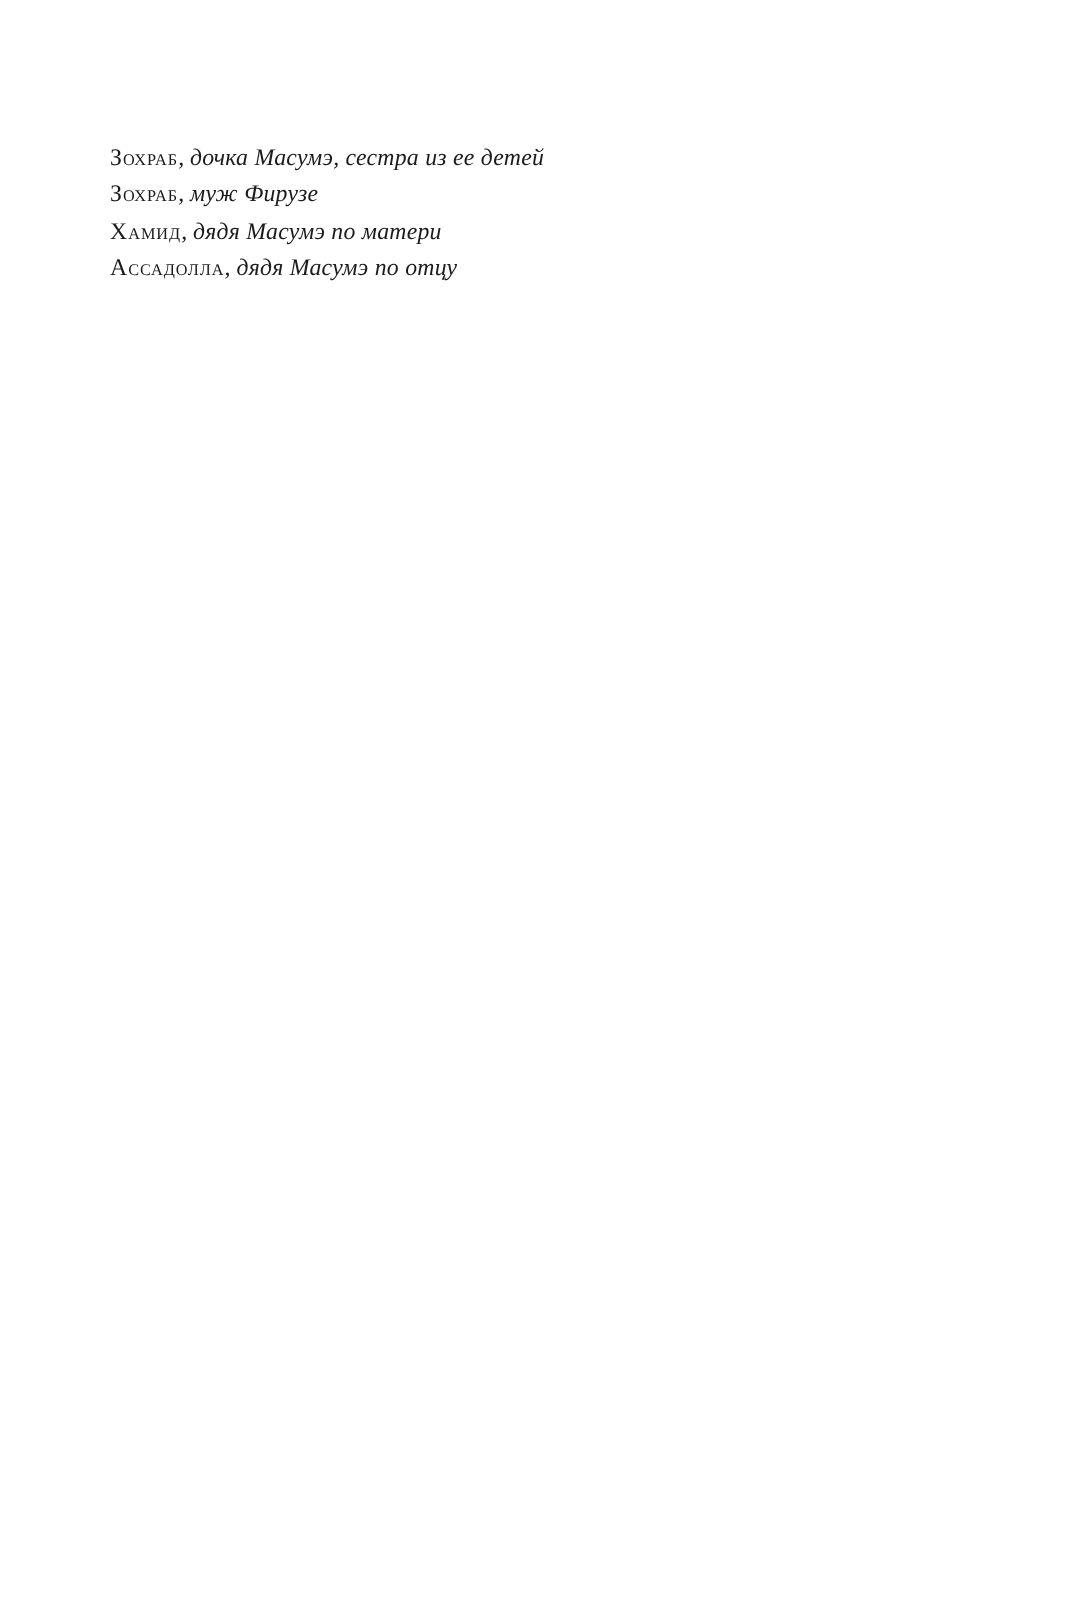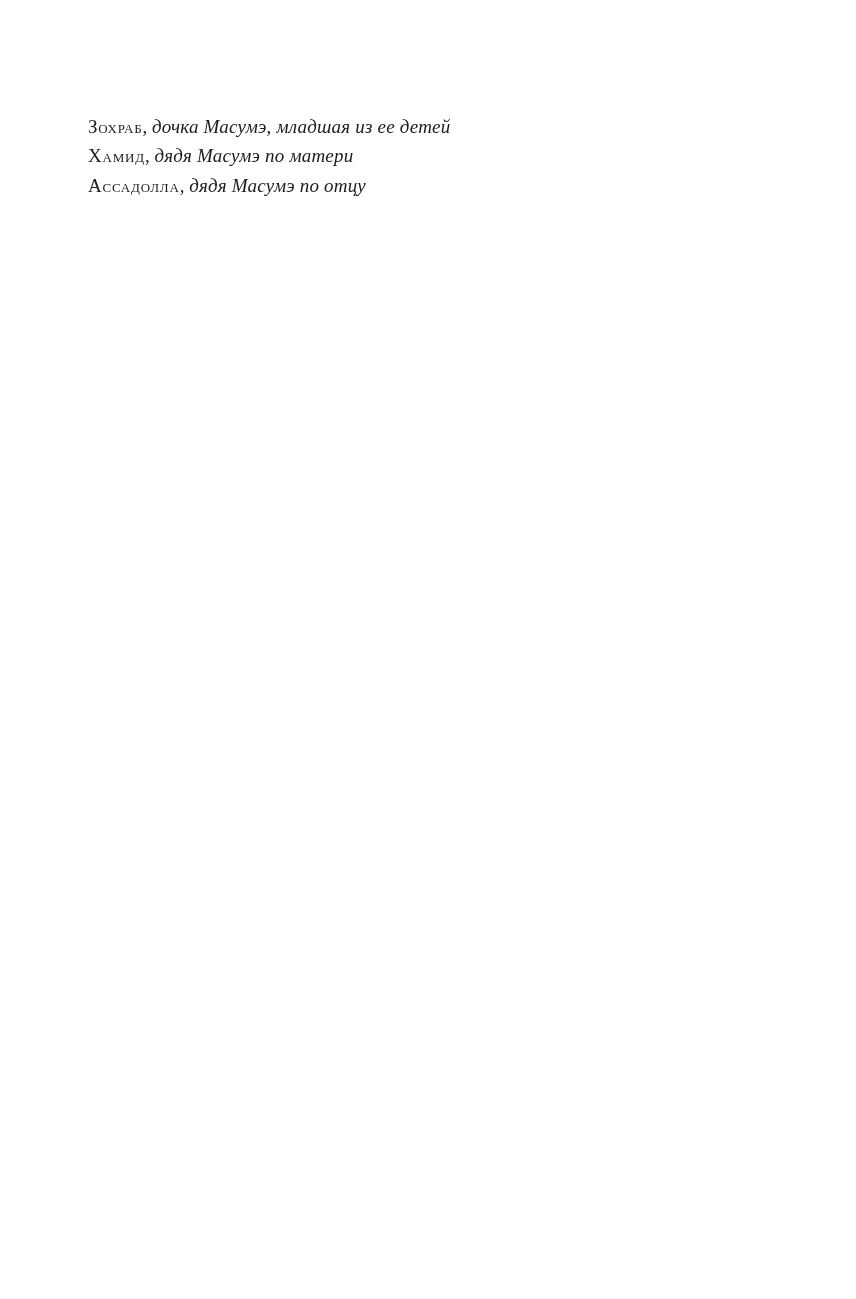--- a/index.html
+++ b/index.html
@@ -43,23 +43,24 @@
     font-style: italic;
     letter-spacing: 0.2px;
   }
 </style>
 </head>
 <body>
 
 <div class="page">
   <div class="character-list">
 
-    <div class="entry"><span class="name">Зохраб</span><span class="sep">, </span><span class="desc">дочка Масумэ, младшая из ее детей</span></div>
+    <div class="entry"><span class="name">Зохраб</span><span class="sep">, </span><span class="desc">дочка Масумэ, сестра из ее детей</span></div>
 
 
+    <div class="entry"><span class="name">Зохраб</span><span class="sep">, </span><span class="desc">муж Фирузе</span></div>
 
 
 
     <div class="entry"><span class="name">Хамид</span><span class="sep">, </span><span class="desc">дядя Масумэ по матери</span></div>
 
     <div class="entry"><span class="name">Ассадолла</span><span class="sep">, </span><span class="desc">дядя Масумэ по отцу</span></div>
 
 
 
   </div>

